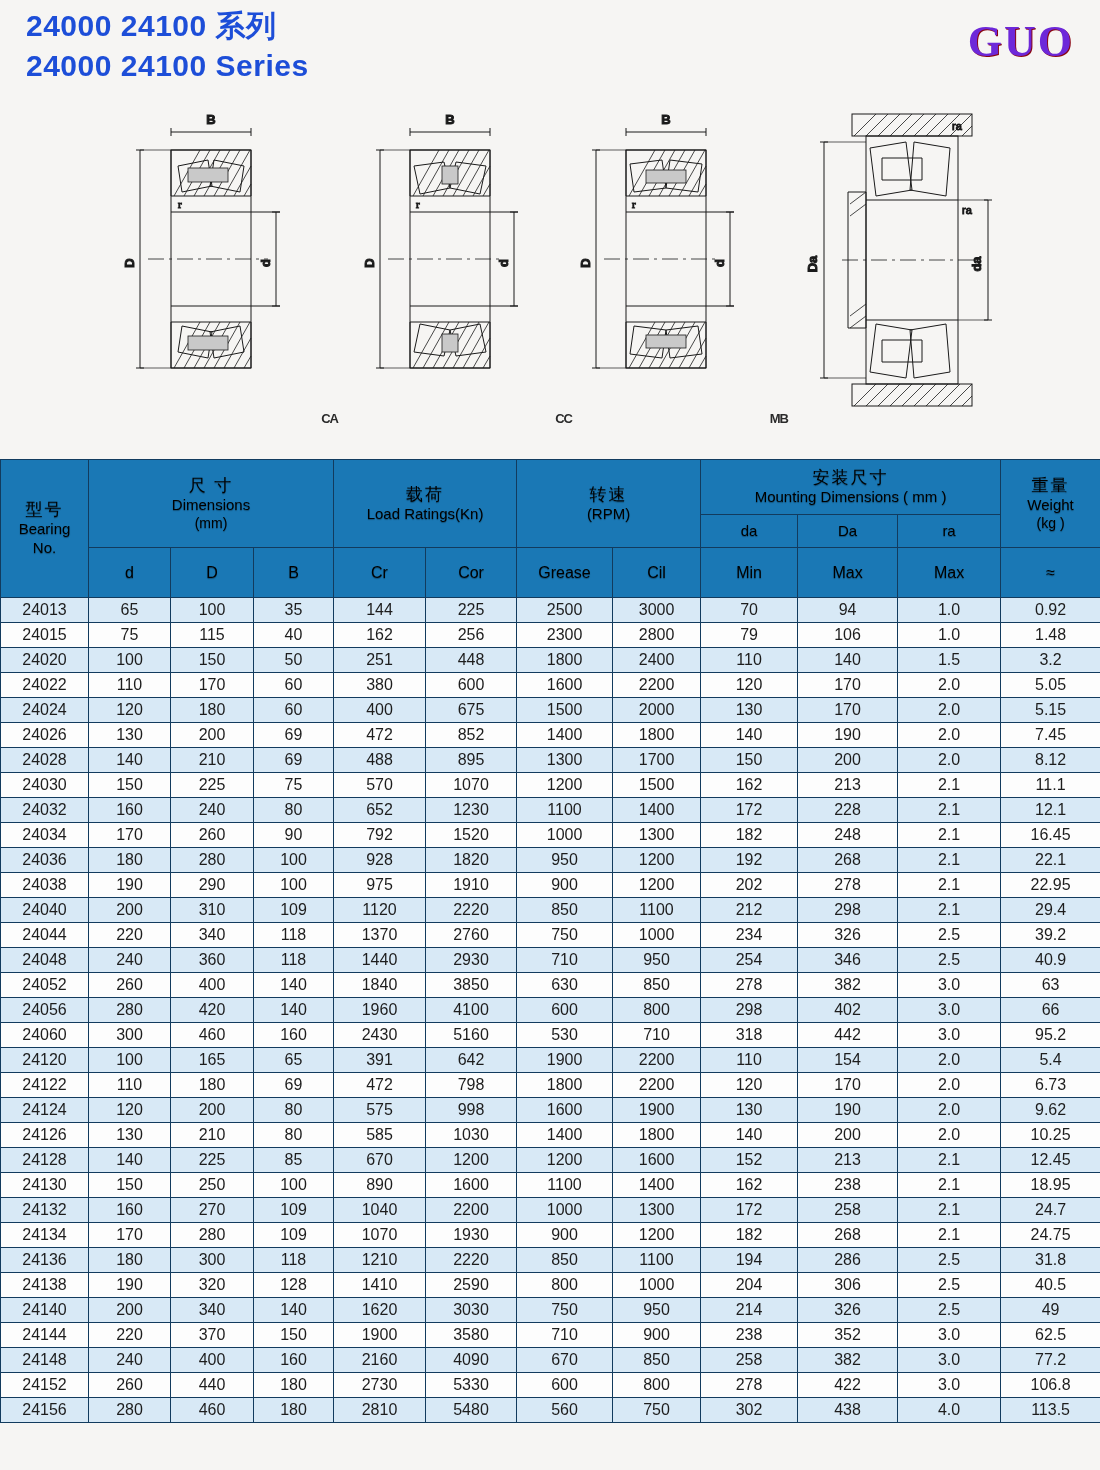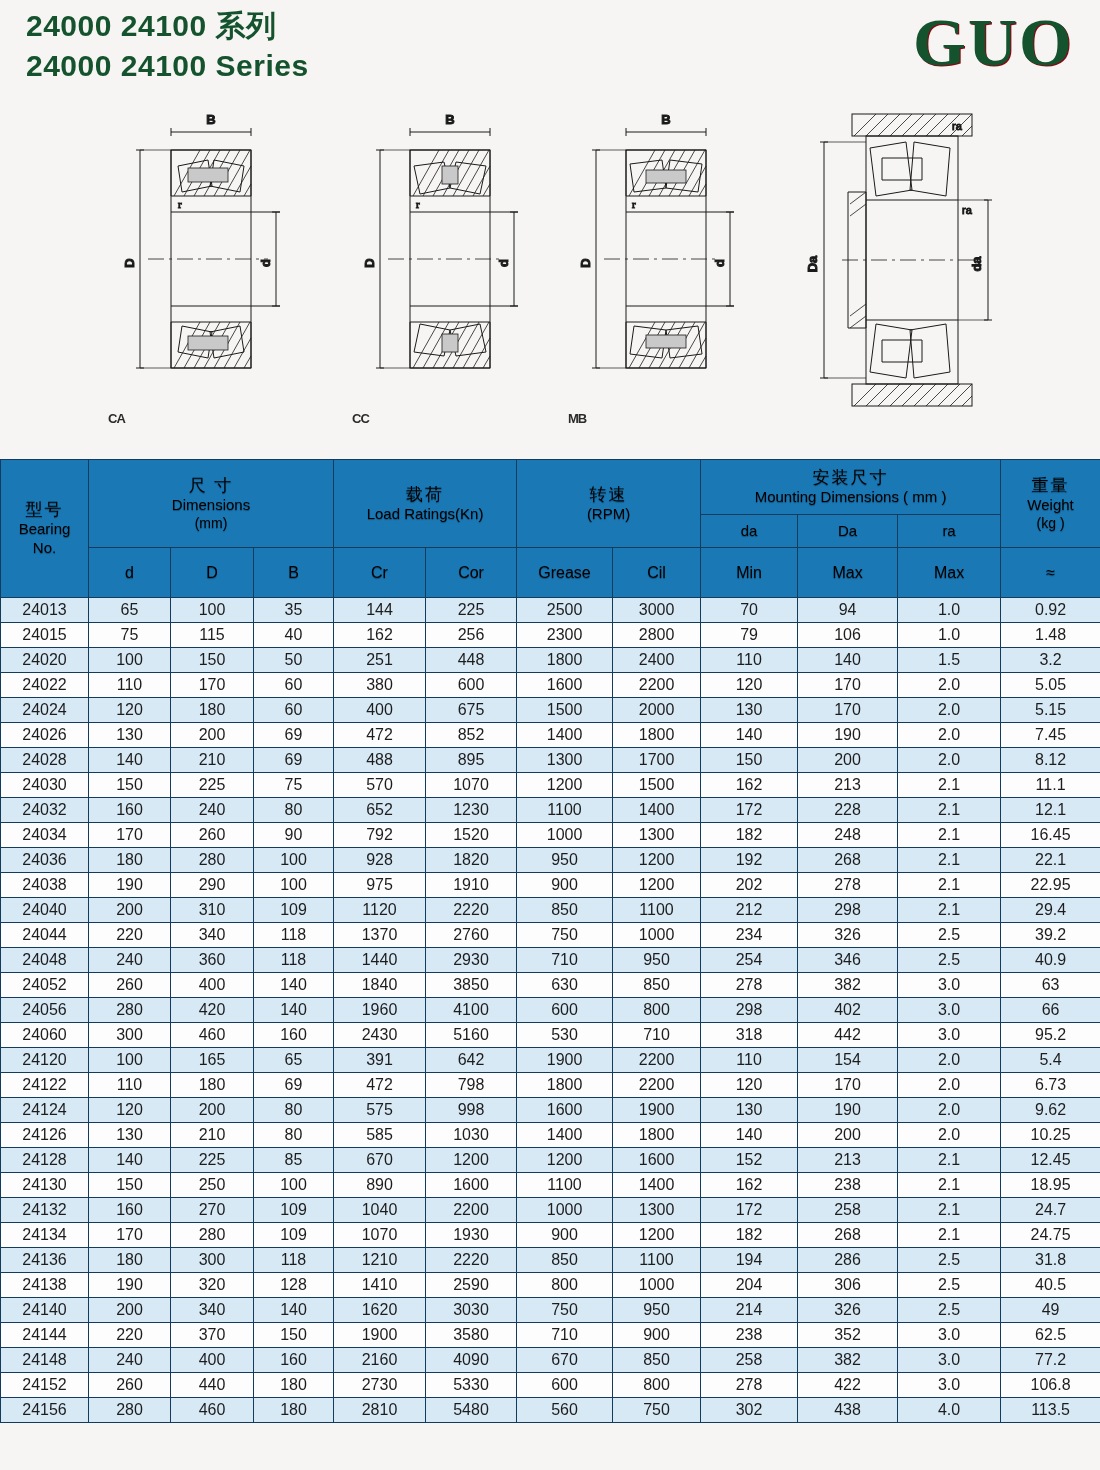--- a/index.html
+++ b/index.html
@@ -12,42 +12,42 @@
   }
   .page { position: relative; width: 1100px; height: 1470px; }
 
   
   .head {
     position: relative; height: 104px;
     background: #f6f5f3;
   }
   .title-block {
     position: absolute; left: 26px; top: 6px;
-    color: #14532d;
+    color: #1d4ed8;
   }
   .title-line {
     font-size: 30px; font-weight: bold; line-height: 40px;
     letter-spacing: 0.5px; white-space: nowrap;
   }
   .logo {
     position: absolute; right: 26px; top: 12px;
     font-family: "Liberation Serif", serif;
-    font-size: 68px; font-weight: bold; color: #14532d;
+    font-size: 44px; font-weight: bold; color: #6d28d9;
     letter-spacing: 2px; line-height: 60px;
     text-shadow: 1px 1px 0 #8a0611;
   }
 
   
   .diagrams {
     position: relative; height: 355px; background: #f6f5f3;
   }
   .fig { position: absolute; top: 0; }
   .fig svg { display: block; }
   .fig-cap {
-    text-align: left; font-size: 13px; font-weight: bold;
+    text-align: right; font-size: 13px; font-weight: bold;
     color: #2a2a2a; letter-spacing: -1px;
     font-family: "Liberation Sans", sans-serif;
     margin-top: 2px;
   }
 
   
   table.spec {
     border-collapse: collapse;
     width: 1100px;
     table-layout: fixed;

